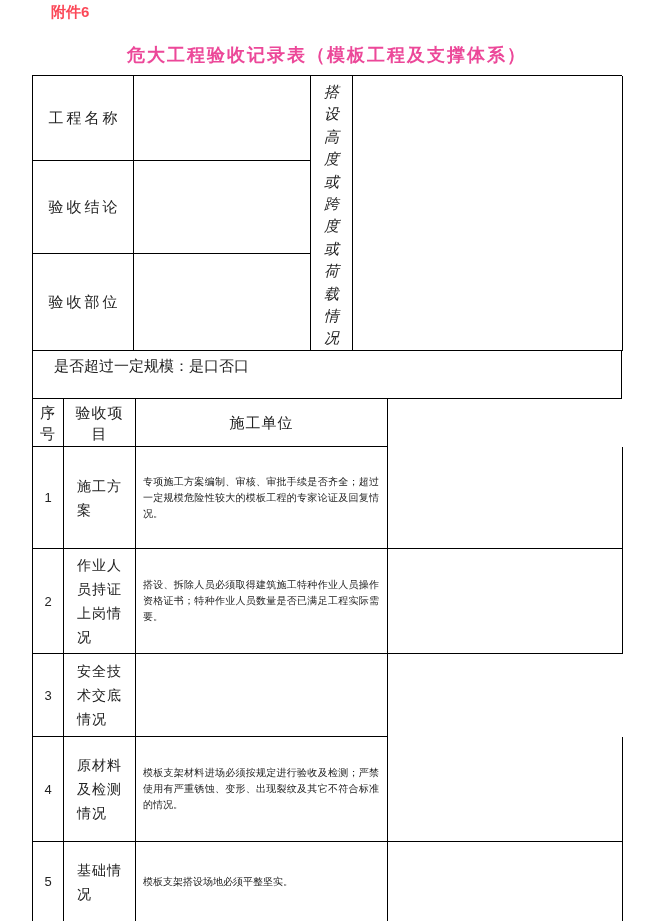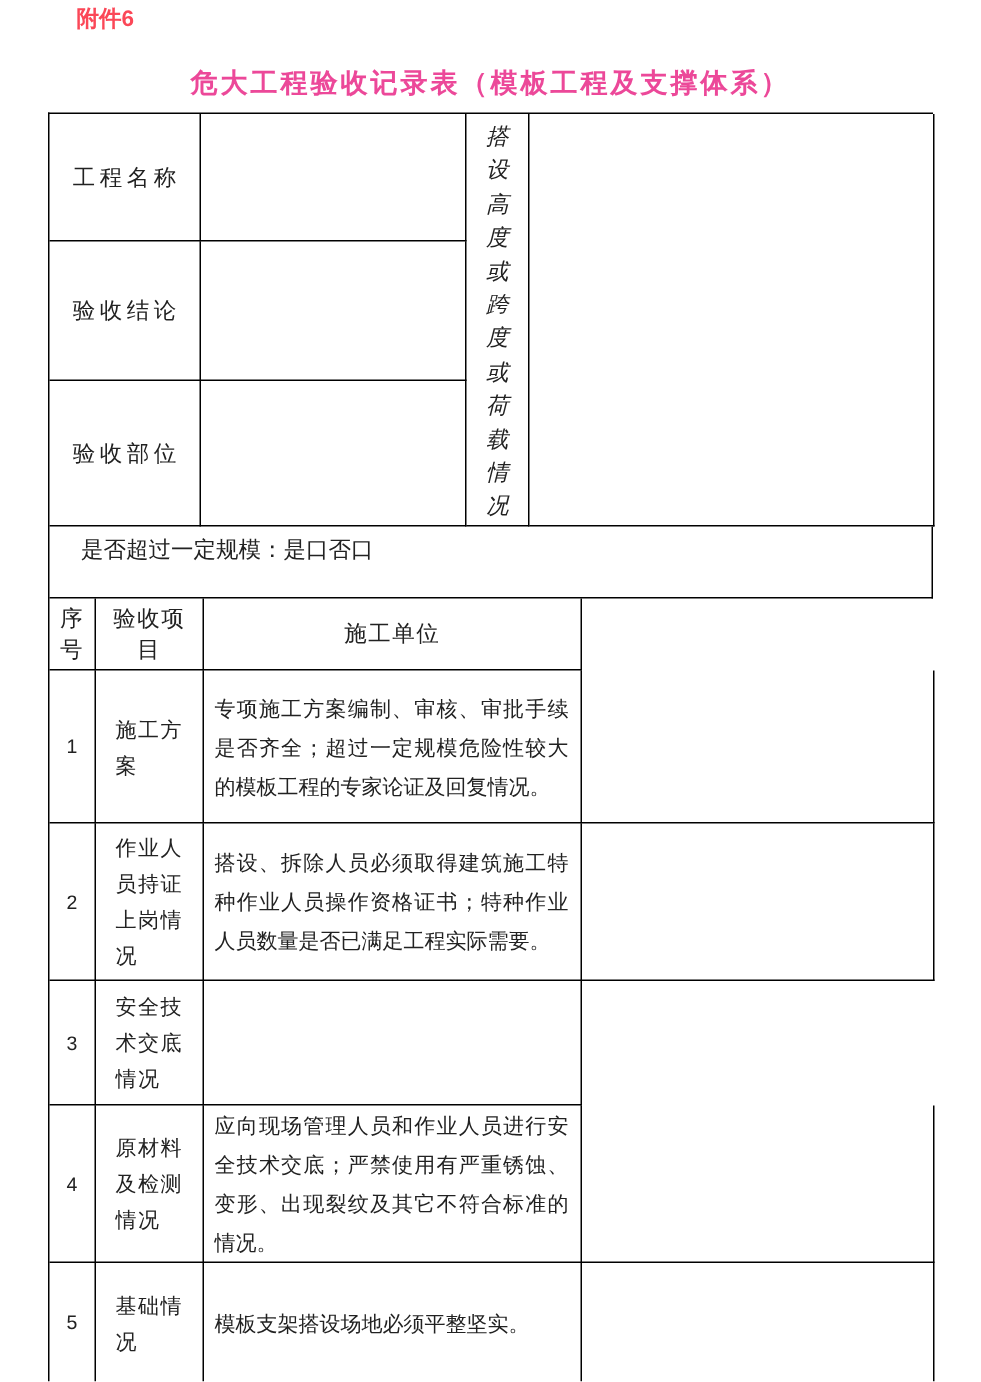--- a/index.html
+++ b/index.html
@@ -54,21 +54,21 @@
   }
   .hrow { height:48px; }
   .hcell { font-size:15px; letter-spacing:1px; white-space:pre-line; line-height:21px; text-align:center; }
   .idx { font-size:13px; }
   .item {
     font-size:14px; line-height:24px; letter-spacing:1px;
     white-space:pre-line; 
   }
   .content { justify-content:flex-start; padding:2px 8px 2px 7px; }
   .content .txt {
-    width:100%; font-size:14px; line-height:26px;
+    width:100%; font-size:10px; line-height:16px;
     text-align:justify; text-justify:inter-ideograph;
   }
   .crow.last .cell { border-bottom:none; }
 </style>
 </head>
 <body>
 
 <div class="page">
 
   <div class="attachment">附件6</div>
@@ -131,21 +131,21 @@
 情况</div>
       <div class="cell"></div>
     </div>
 
     <div class="crow" style="height:105px;">
       <div class="cell idx">4</div>
       <div class="cell item">原材料
 及检测
 情况</div>
       <div class="cell content">
-        <div class="txt">应向现场管理人员和作业人员进行安全技术交底；严禁使用有严重锈蚀、变形、出现裂纹及其它不符合标准的情况。</div>
+        <div class="txt">模板支架材料进场必须按规定进行验收及检测；严禁使用有严重锈蚀、变形、出现裂纹及其它不符合标准的情况。</div>
       </div>
       <div class="cell"></div>
     </div>
 
     <div class="crow last" style="height:79px;">
       <div class="cell idx">5</div>
       <div class="cell item">基础情
 况</div>
       <div class="cell content">
         <div class="txt">模板支架搭设场地必须平整坚实。</div>

